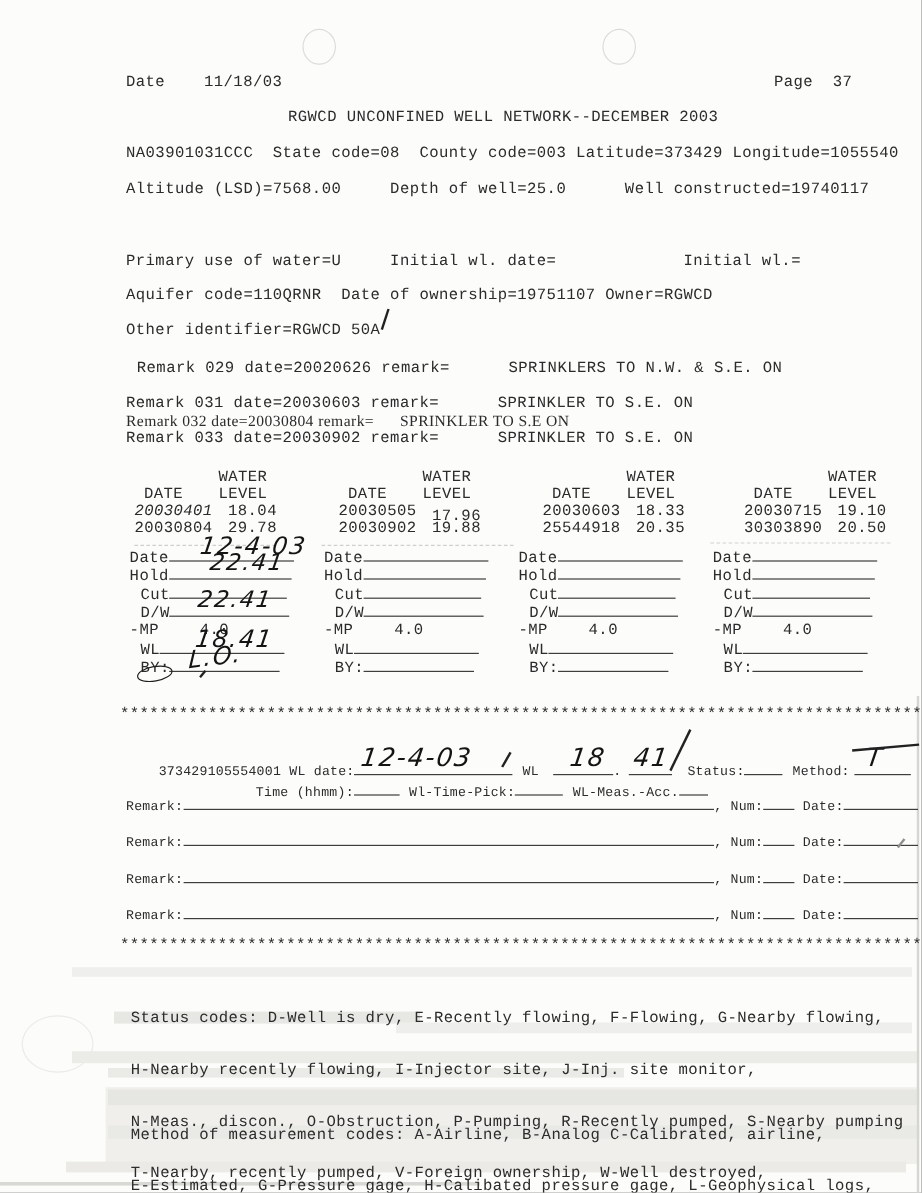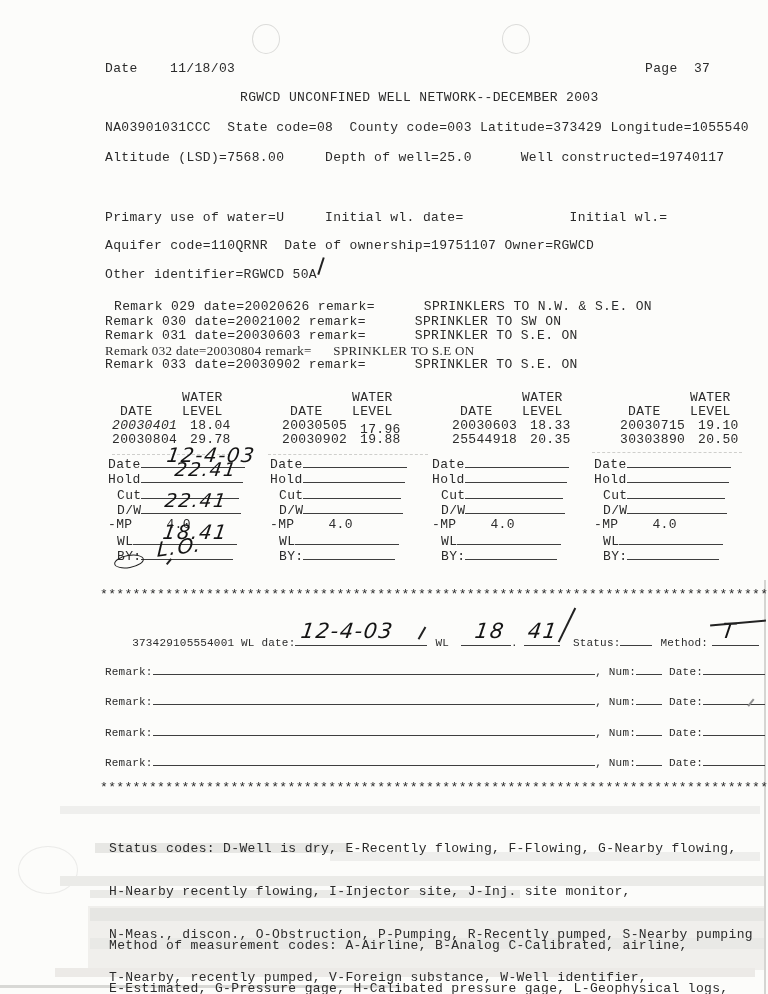--- a/index.html
+++ b/index.html
@@ -61,21 +61,20 @@
 
   <div class="abs" style="left:105px;top:121px;">NA03901031CCC  State code=08  County code=003 Latitude=373429 Longitude=1055540</div>
   <div class="abs" style="left:105px;top:151px;">Altitude (LSD)=7568.00     Depth of well=25.0      Well constructed=19740117</div>
   <div class="abs" style="left:105px;top:211px;">Primary use of water=U     Initial wl. date=             Initial wl.=</div>
   <div class="abs" style="left:105px;top:239px;">Aquifer code=110QRNR  Date of ownership=19751107 Owner=RGWCD</div>
   <div class="abs" style="left:105px;top:268px;">Other identifier=RGWCD 50A</div>
 
   <div class="stroke" style="left:320px;top:257px;height:18px;transform:rotate(18deg);"></div>
 
   <div class="abs" style="left:114px;top:300px;">Remark 029 date=20020626 remark=      SPRINKLERS TO N.W. &amp; S.E. ON</div>
-  <div class="abs" style="left:105px;top:314.5px;">Remark 030 date=20021002 remark=      SPRINKLER TO SW ON</div>
   <div class="abs" style="left:105px;top:329px;">Remark 031 date=20030603 remark=      SPRINKLER TO S.E. ON</div>
   <div class="abs" style="left:105px;top:343.5px;font-family:Liberation Serif, serif;">Remark 032 date=20030804 remark=      SPRINKLER TO S.E ON</div>
   <div class="abs" style="left:105px;top:358px;">Remark 033 date=20030902 remark=      SPRINKLER TO S.E. ON</div>
 
   <div class="wgroup" style="left:106px;">
     <span style="left:76px;top:0;">WATER</span>
     <span style="left:14px;top:14px;">DATE</span>
     <span style="left:76px;top:14px;">LEVEL</span>
     <span style="left:6px;top:28px;font-style:italic;">20030401</span>
     <span style="left:84px;top:28px;">18.04</span>
@@ -153,20 +152,23 @@
 
   <div style="position:absolute;left:114px;top:555px;width:28px;height:11px;border:1.3px solid #1f1f1f;border-radius:50%;transform:rotate(-10deg);"></div>
   <div class="stroke" style="left:168px;top:558px;height:7px;transform:rotate(40deg);"></div>
 
   <div class="abs" style="left:100px;top:588px;">************************************************************************************</div>
 
   <div class="abs sm" style="left:105px;top:620px;">
     <span>373429105554001 WL date:</span><span class="ul" style="width:132px;"><span class="hw" style="left:6px;top:-13px;font-size:21px;">12-4-03</span><span class="stroke" style="left:126px;top:-8px;height:14px;transform:rotate(30deg);"></span></span><span style="margin-left:8px;">WL</span><span class="ul" style="width:50px;margin-left:12px;"><span class="hw" style="left:14px;top:-13px;font-size:21px;">18</span></span><span>.</span><span class="ul" style="width:36px;margin-left:6px;"><span class="hw" style="left:4px;top:-13px;font-size:21px;">41</span><span class="stroke" style="left:42px;top:-28px;height:38px;transform:rotate(26deg);"></span></span><span style="margin-left:13px;">Status:</span><span class="ul" style="width:32px;"></span><span style="margin-left:8px;">Method:</span><span class="ul" style="width:47px;margin-left:4px;"><span class="hw" style="left:10px;top:-13px;font-size:21px;">T</span><span class="stroke" style="left:-2px;top:-12px;width:56px;height:1.6px;transform:rotate(-5deg);"></span></span>
   </div>
 
+  <div class="abs sm" style="left:186px;top:637px;">
+    <span>Time (hhmm):</span><span class="ul" style="width:38px;"></span><span style="margin-left:8px;">Wl-Time-Pick:</span><span class="ul" style="width:40px;"></span><span style="margin-left:8px;">WL-Meas.-Acc.</span><span class="ul" style="width:24px;"></span>
+  </div>
 
   <div class="rrow" style="top:663px;">
     <span>Remark:</span><span class="ul grow"></span><span>, Num:</span><span class="ul" style="width:26px;"></span><span style="margin-left:7px;">Date:</span><span class="ul" style="width:62px;"></span>
   </div>
   <div class="rrow" style="top:693px;">
     <span>Remark:</span><span class="ul grow"></span><span>, Num:</span><span class="ul" style="width:26px;"></span><span style="margin-left:7px;">Date:</span><span class="ul" style="width:62px;"></span>
   </div>
   <div class="rrow" style="top:724px;">
     <span>Remark:</span><span class="ul grow"></span><span>, Num:</span><span class="ul" style="width:26px;"></span><span style="margin-left:7px;">Date:</span><span class="ul" style="width:62px;"></span>
   </div>
@@ -175,21 +177,21 @@
   </div>
 
   <div class="stroke" style="left:750px;top:698px;height:9px;background:#8f8f8f;transform:rotate(38deg);"></div>
 
   <div class="abs" style="left:100px;top:781px;">************************************************************************************</div>
 
   <div class="abs" style="left:109px;top:814px;">
     <div style="height:15.1px;">Status codes: D-Well is dry, E-Recently flowing, F-Flowing, G-Nearby flowing,</div>
     <div style="height:15.1px;">H-Nearby recently flowing, I-Injector site, J-Inj. site monitor,</div>
     <div style="height:15.1px;">N-Meas., discon., O-Obstruction, P-Pumping, R-Recently pumped, S-Nearby pumping</div>
-    <div style="height:15.1px;">T-Nearby, recently pumped, V-Foreign substance, W-Well identifier,</div>
+    <div style="height:15.1px;">T-Nearby, recently pumped, V-Foreign ownership, W-Well destroyed,</div>
     
   </div>
 
   <div class="abs" style="left:109px;top:911px;">
     <div style="height:15.2px;">Method of measurement codes: A-Airline, B-Analog C-Calibrated, airline,</div>
     <div style="height:15.2px;">E-Estimated, G-Pressure gage, H-Calibated pressure gage, L-Geophysical logs,</div>
     
     
   </div>
 

